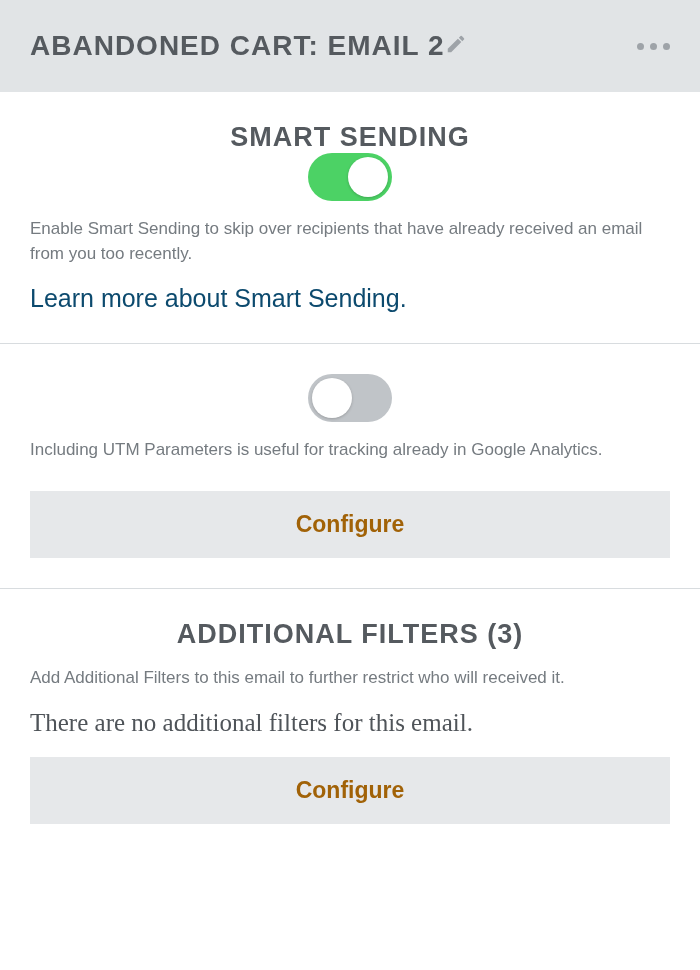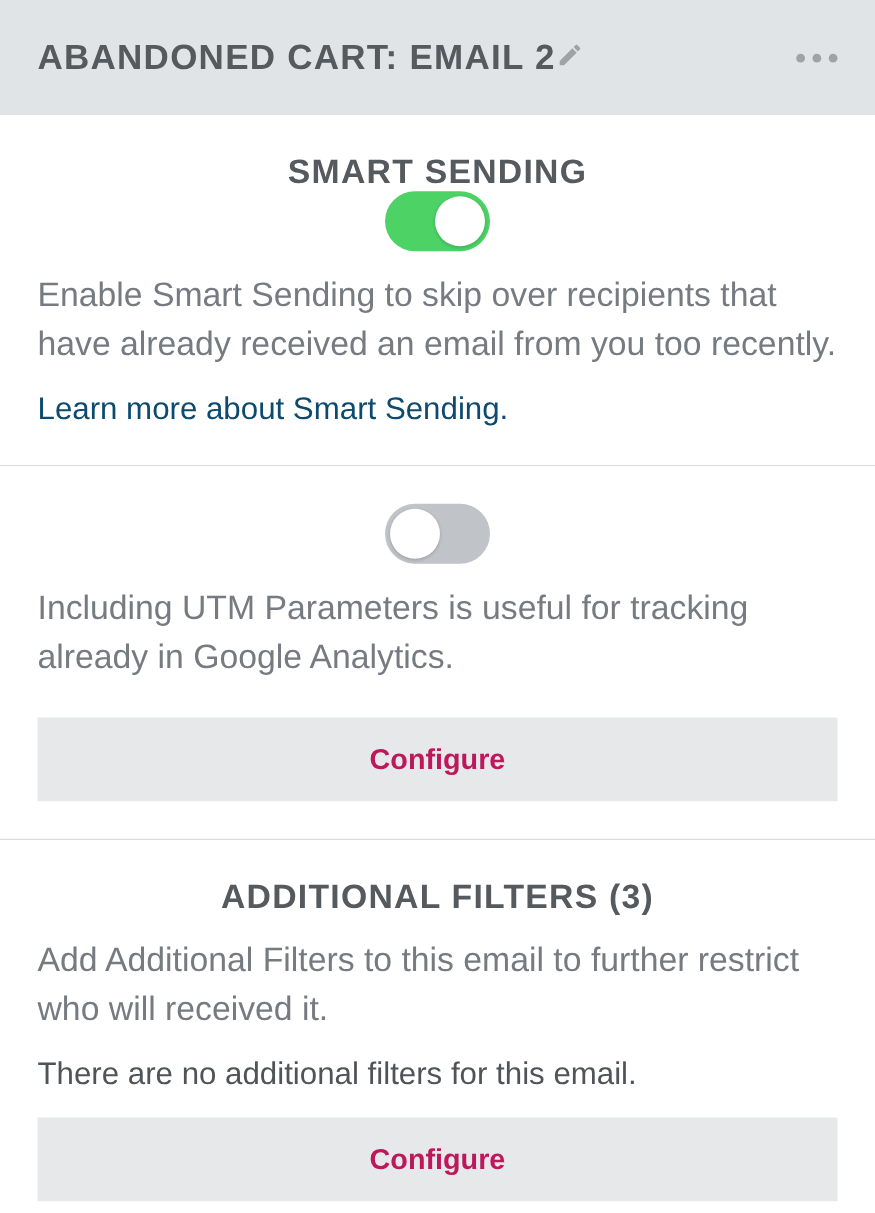--- a/index.html
+++ b/index.html
@@ -34,21 +34,21 @@
       margin-bottom: 16px;
       flex-direction: column;
     }
     .section-title {
       font-size: 27px;
       font-weight: 600;
       letter-spacing: 1px;
       color: #555a5f;
     }
     .desc {
-      font-size: 27px;
+      font-size: 17px;
       color: #757b80;
       line-height: 1.45;
       margin-bottom: 18px;
     }
     .link {
       font-size: 25px;
       color: #0c4a6e;
       cursor: pointer;
       display: inline-block;
     }
@@ -70,29 +70,30 @@
     }
     .toggle.on .toggle-knob { right: 4px; }
     .toggle.off .toggle-knob { left: 4px; }
     .btn {
       width: 100%;
       background: #e6e8ea;
       border: none;
       padding: 20px 13px;
       font-size: 23px;
       font-weight: 600;
-      color: #be185d;
+      color: #a16207;
       cursor: pointer;
       margin-top: 10px;
     }
     .empty-msg {
       font-size: 25px;
       color: #4f5459;
       margin-top: 6px;
       margin-bottom: 10px;
+      font-family: Liberation Serif, serif;
     }
   </style>
 </head>
 <body>
 
 <div class="panel">
 
   <div class="header">
     <div class="header-left">
       <span class="header-title">ABANDONED CART: EMAIL 2</span>

